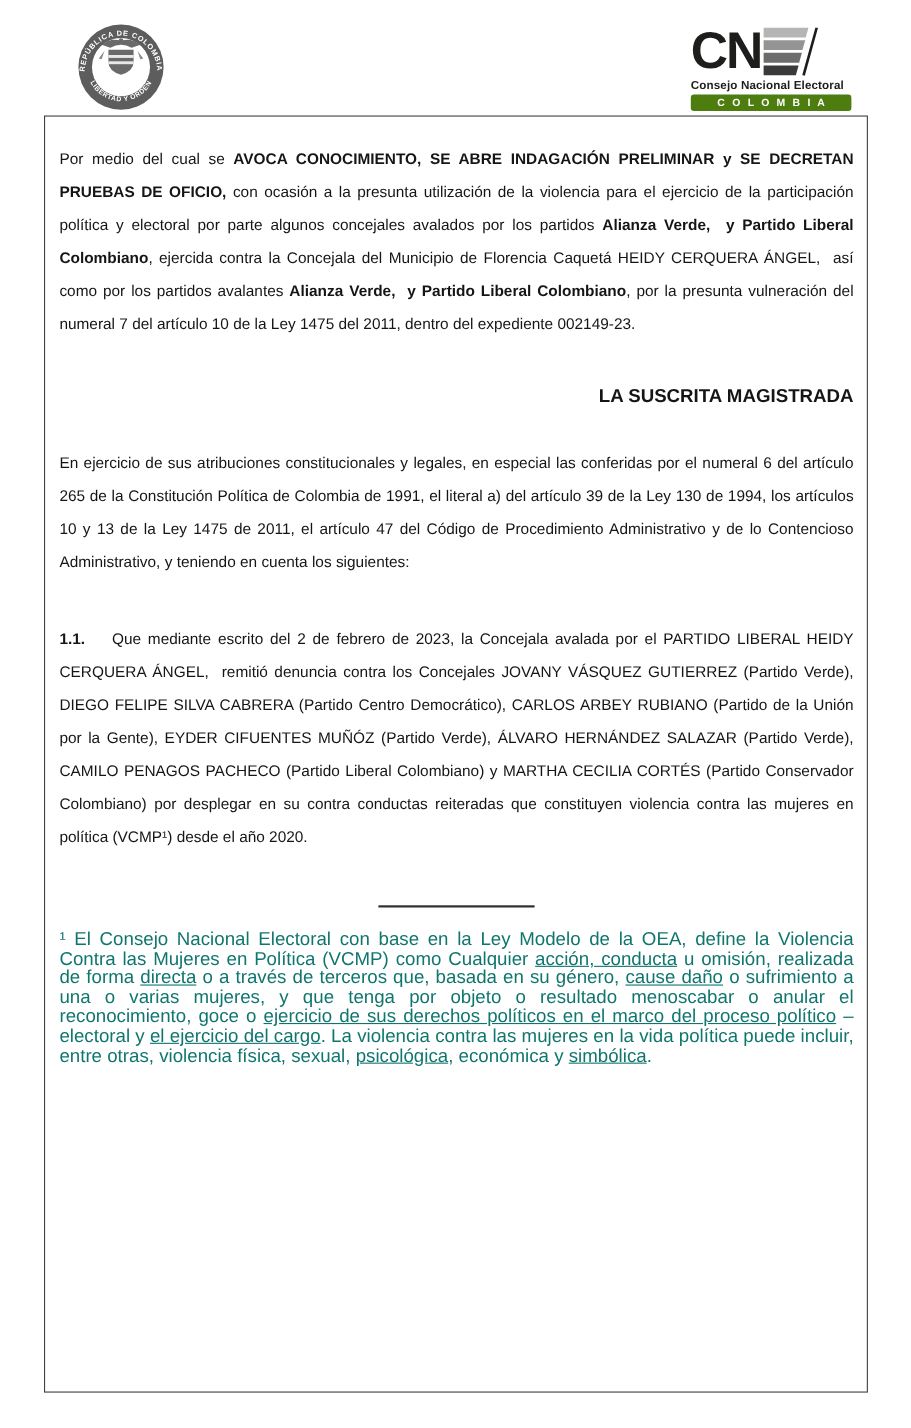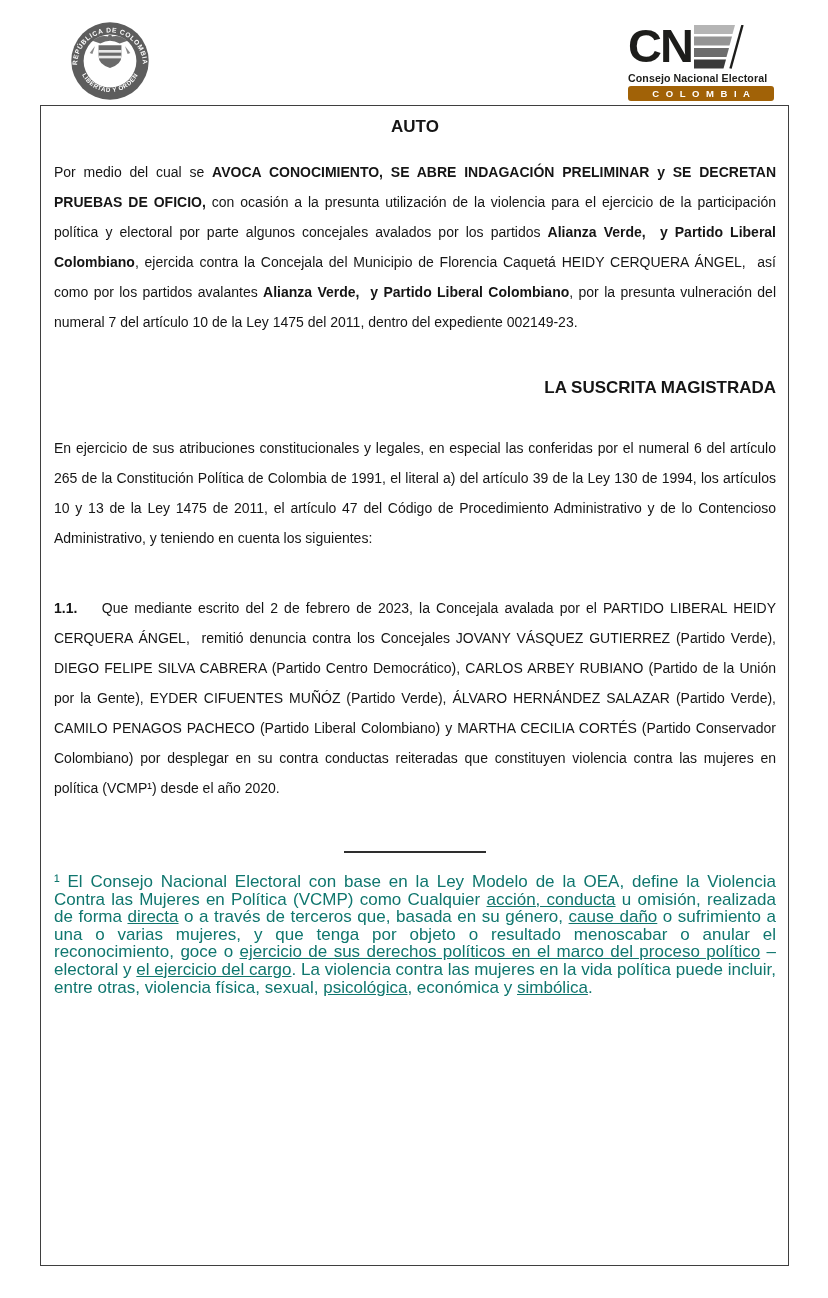--- a/index.html
+++ b/index.html
@@ -12,21 +12,21 @@
   .seal{position:absolute;left:66px;top:17px;width:88px;height:88px;}
   .cne{position:absolute;right:54px;top:24px;width:146px;text-align:left;}
   .cne-top{display:flex;align-items:flex-start;height:46px;}
   .cne-acronym{
     font-weight:800;font-size:47px;line-height:44px;letter-spacing:-2px;
     color:#1d1d1b;font-family:"Liberation Sans",sans-serif;
   }
   .cne-bars{margin-left:2px;margin-top:1px;}
   .cne-subtitle{font-size:10.6px;font-weight:bold;color:#1d1d1b;margin-top:2px;letter-spacing:0.1px;white-space:nowrap;}
   .cne-country{
-    margin-top:2px;background:#a16207;border-radius:3px;color:#ffffff;
+    margin-top:2px;background:#4d7c0f;border-radius:3px;color:#ffffff;
     font-size:9.5px;font-weight:bold;text-align:center;padding:2px 0 2px 2px;letter-spacing:2px;white-space:nowrap;
   }
   
   .doc-box{
     position:absolute;left:40px;top:105px;width:749px;height:1161px;
     border:1.5px solid #3f3f3f;box-sizing:border-box;
     padding:7px 12px 0 13px;overflow:hidden;
   }
   .title-block{text-align:center;font-weight:bold;font-size:17px;line-height:28px;}
   p{margin:0;}
@@ -92,21 +92,20 @@
         </span>
       </div>
       <div class="cne-subtitle">Consejo Nacional Electoral</div>
       <div class="cne-country">C O L O M B I A</div>
     </div>
   </div>
 
   <div class="doc-box">
 
     <div class="title-block">
-      <div>AUTO</div>
     </div>
 
     <p class="para p-opening"><span>Por medio del cual se </span><span class="b">AVOCA CONOCIMIENTO, SE ABRE INDAGACIÓN PRELIMINAR y SE DECRETAN PRUEBAS DE OFICIO,</span><span> con ocasión a la presunta utilización de la violencia para el ejercicio de la participación política y electoral por parte algunos concejales avalados por los partidos </span><span class="b">Alianza Verde,&nbsp; y Partido Liberal Colombiano</span><span>, ejercida contra la Concejala del Municipio de Florencia Caquetá HEIDY CERQUERA ÁNGEL,&nbsp; así como por los partidos avalantes </span><span class="b">Alianza Verde,&nbsp; y Partido Liberal Colombiano</span><span>, por la presunta vulneración del numeral 7 del artículo 10 de la Ley 1475 del 2011, dentro del expediente 002149-23.</span></p>
 
     <h2 class="h-center h-magistrada">LA SUSCRITA MAGISTRADA</h2>
 
     <p class="para p-attrib">En ejercicio de sus atribuciones constitucionales y legales, en especial las conferidas por el numeral 6 del artículo 265 de la Constitución Política de Colombia de 1991, el literal a) del artículo 39 de la Ley 130 de 1994, los artículos 10 y 13 de la Ley 1475 de 2011, el artículo 47 del Código de Procedimiento Administrativo y de lo Contencioso Administrativo, y teniendo en cuenta los siguientes:</p>
 
 
     <p class="para p-hecho"><span class="b">1.1.</span><span>&nbsp;&nbsp;&nbsp;&nbsp;Que mediante escrito del 2 de febrero de 2023, la Concejala avalada por el PARTIDO LIBERAL HEIDY CERQUERA ÁNGEL,&nbsp; remitió denuncia contra los Concejales JOVANY VÁSQUEZ GUTIERREZ (Partido Verde), DIEGO FELIPE SILVA CABRERA (Partido Centro Democrático), CARLOS ARBEY RUBIANO (Partido de la Unión por la Gente), EYDER CIFUENTES MUÑÓZ (Partido Verde), ÁLVARO HERNÁNDEZ SALAZAR (Partido Verde), CAMILO PENAGOS PACHECO (Partido Liberal Colombiano) y MARTHA CECILIA CORTÉS (Partido Conservador Colombiano) por desplegar en su contra conductas reiteradas que constituyen violencia contra las mujeres en política (VCMP¹) desde el año 2020.</span></p>

